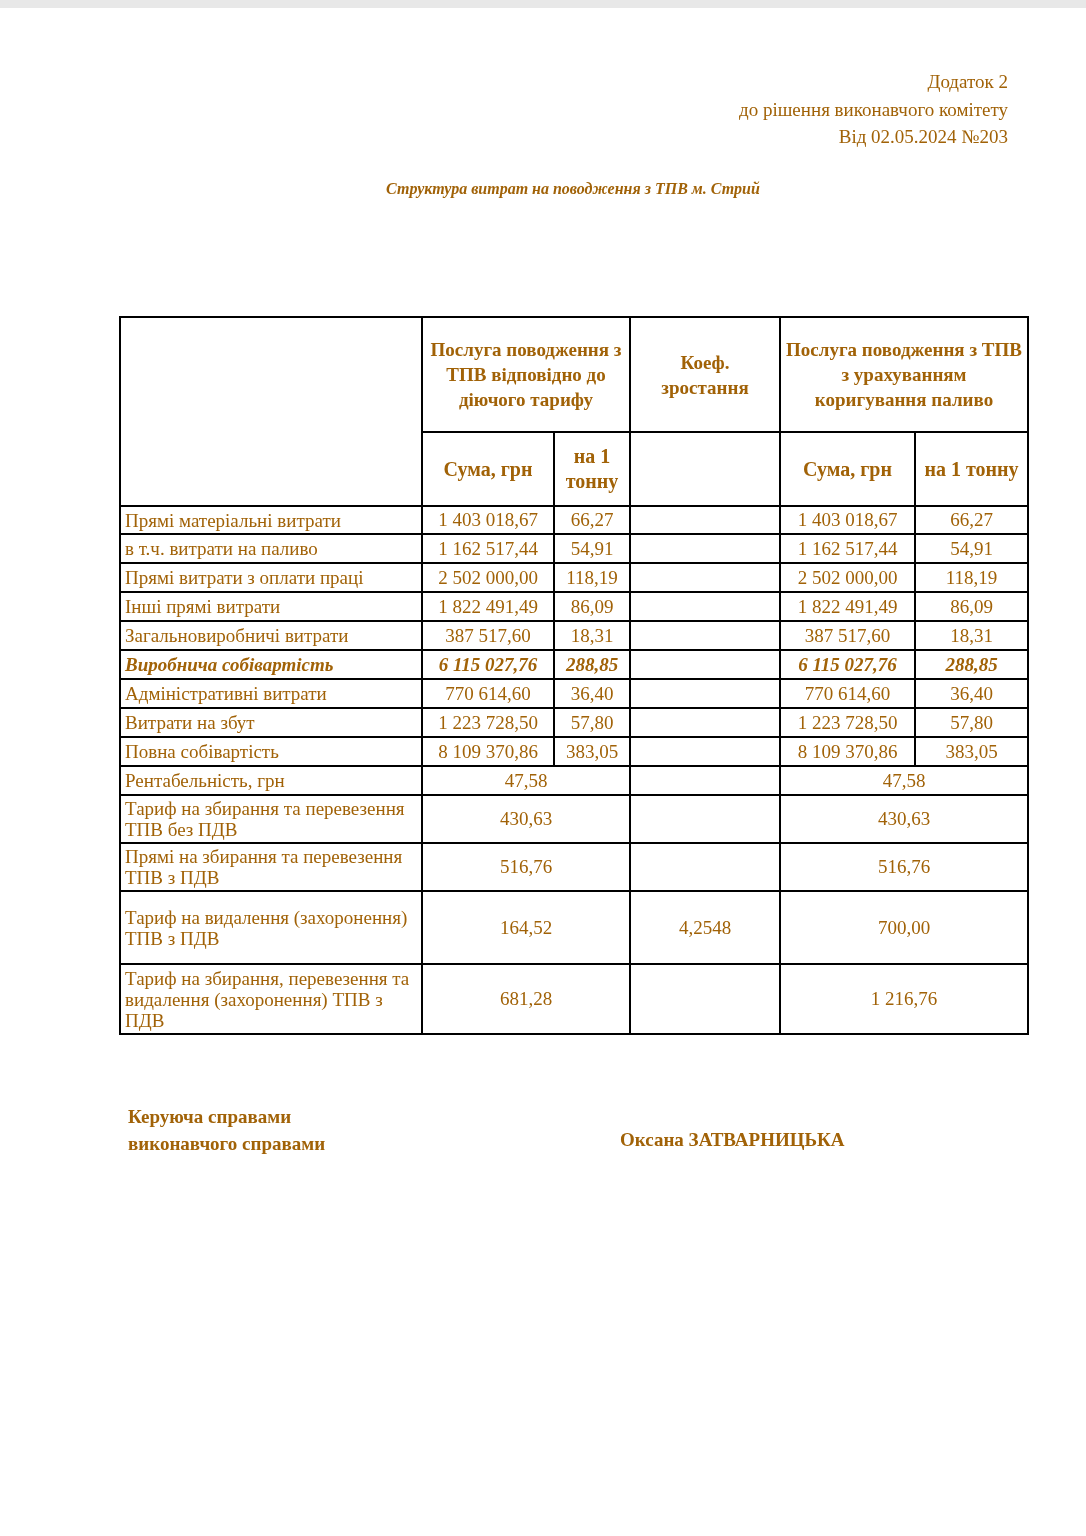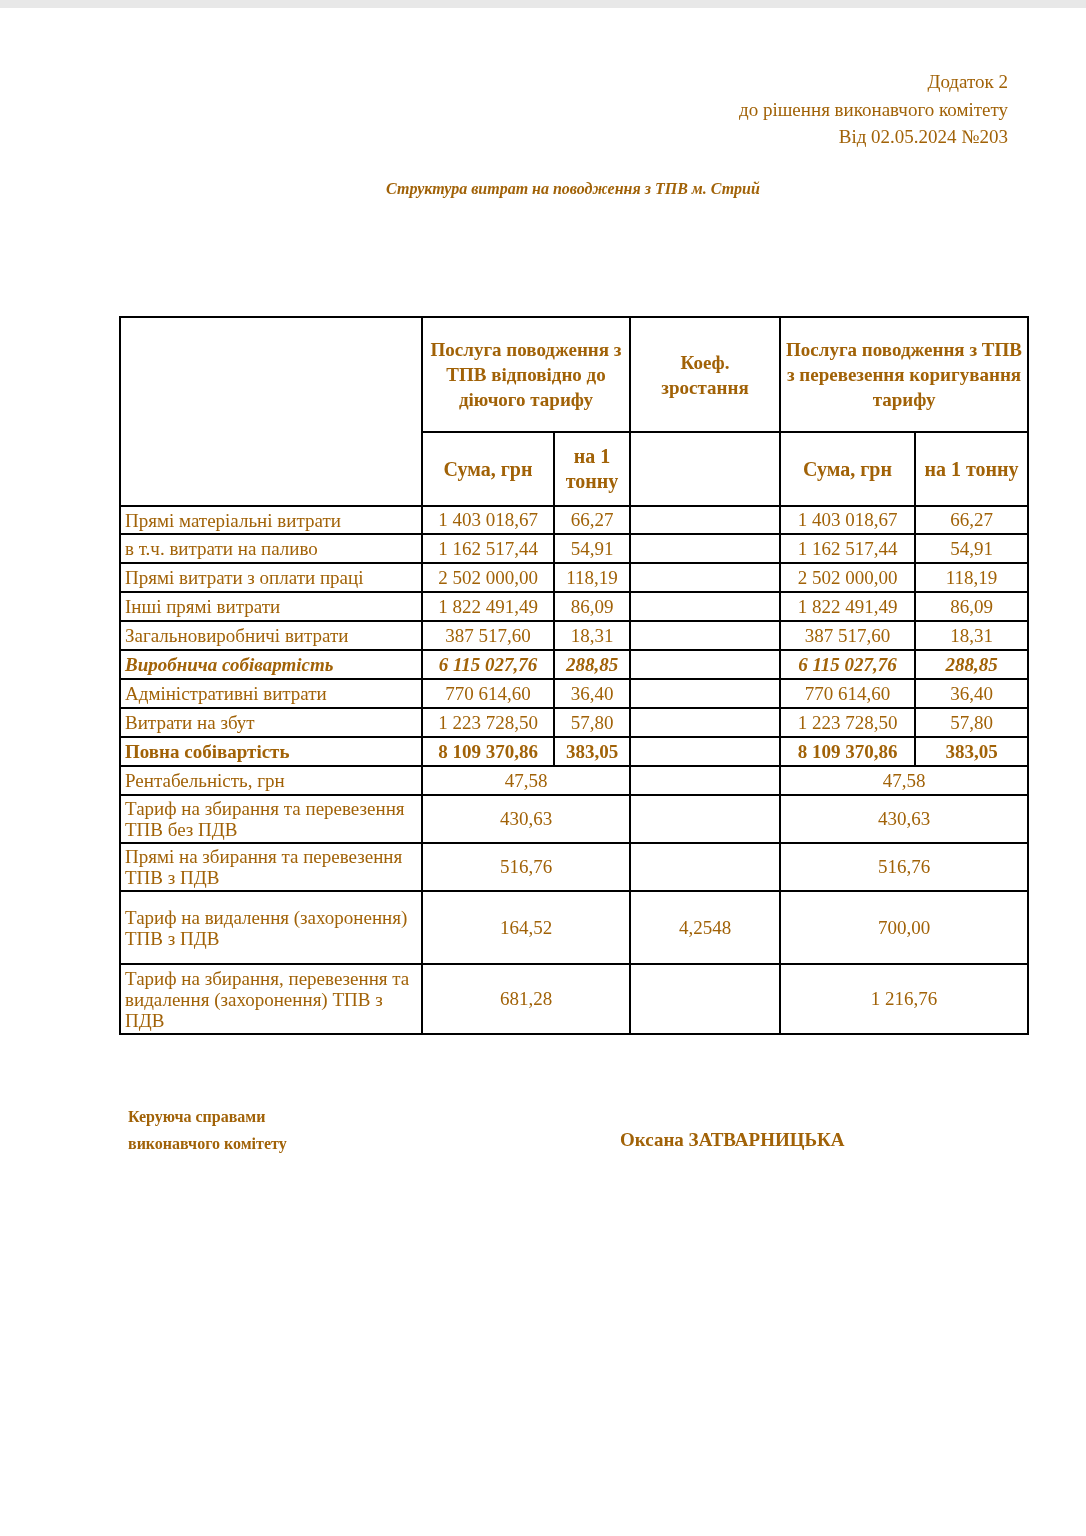--- a/index.html
+++ b/index.html
@@ -54,26 +54,26 @@
   .h-group1 { vertical-align: middle; border-radius: 18px; }
   .h-coef   { vertical-align: top; padding-top: 5px; }
   .h-group2 { vertical-align: bottom; padding-bottom: 4px; }
   .h-sub-top { vertical-align: top; padding-top: 4px; font-size: 20px; }
   .h-sub-bottom { vertical-align: bottom; padding-bottom: 4px; font-size: 20px; }
   .label-cell { text-align: left; padding-left: 8px; line-height: 21px; }
   .num { text-align: center; }
   .va-bottom { vertical-align: bottom; padding-bottom: 3px; }
   .va-top { vertical-align: top; }
   .row-bi { font-weight: bold; font-style: italic; padding-left: 19px; }
-  .row-b  { font-weight: bold; padding-left: 40px; }
+  .row-b  { font-weight: normal; padding-left: 40px; }
   .signature {
     position: absolute;
     top: 1095px;
     left: 128px;
-    font-size: 16px;
+    font-size: 19px;
     font-weight: bold;
     line-height: 27px;
   }
   .signature-name {
     position: absolute;
     top: 1121px;
     left: 620px;
     font-size: 19px;
     font-weight: bold;
   }
@@ -98,21 +98,21 @@
         <col style="width:76px">
       <col style="width:150px">
         <col style="width:135px">
         <col style="width:113px">
     </colgroup>
     <tbody>
       <tr style="height:115px">
         <td rowspan="2"></td>
         <th colspan="2" class="h-group1">Послуга поводження з ТПВ відповідно до діючого тарифу</th>
         <th class="h-coef">Коеф. зростання</th>
-        <th colspan="2" class="h-group2">Послуга поводження з ТПВ з перевезення коригування тарифу</th>
+        <th colspan="2" class="h-group2">Послуга поводження з ТПВ з урахуванням коригування паливо</th>
       </tr>
       <tr style="height:74px">
         <th class="h-sub-top">Сума, грн</th>
         <th class="h-sub-top">на 1 тонну</th>
         <td></td>
         <th class="h-sub-bottom">Сума, грн</th>
         <th class="h-sub-bottom" style="padding-left:1px;padding-right:1px">на 1 тонну</th>
       </tr>
 
       <tr style="height:23px">
@@ -216,17 +216,17 @@
         <td class="label-cell va-top">Тариф на збирання, перевезення та видалення (захоронення) ТПВ з ПДВ</td>
         <td colspan="2" class="num va-bottom">681,28</td>
         <td class="num"></td>
         <td colspan="2" class="num va-bottom">1 216,76</td>
       </tr>
     </tbody>
   </table>
 
   <div class="signature">
     <div>Керуюча справами</div>
-    <div>виконавчого комітету</div>
+    <div>виконавчого справами</div>
   </div>
   <div class="signature-name">Оксана ЗАТВАРНИЦЬКА</div>
 
 </div>
 
 </body></html>

